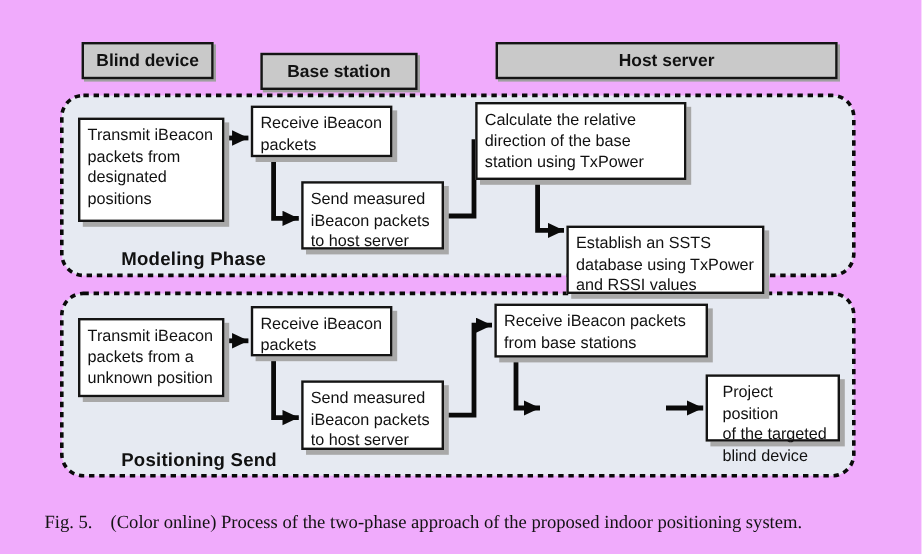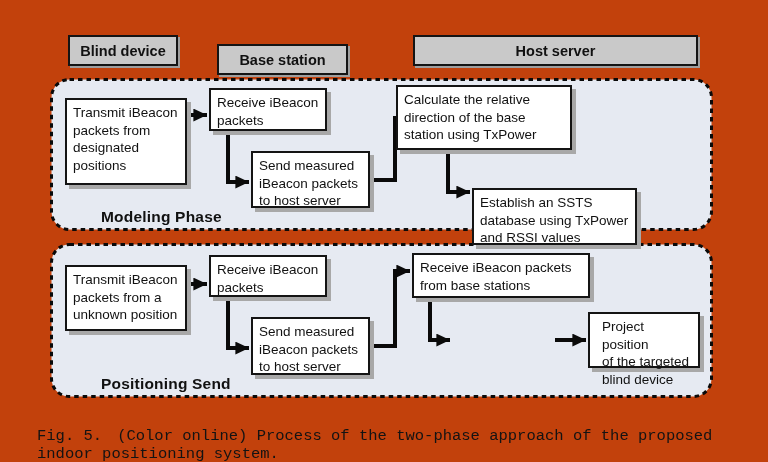--- a/index.html
+++ b/index.html
@@ -1,17 +1,17 @@
 <!DOCTYPE html>
 <html><head>
 <meta charset="utf-8">
 <style>
   html,body { margin:0; padding:0; background:#ffffff; }
   .canvas {
-    position:relative; width:768px; height:462px; background:#c2410c;
+    position:relative; width:768px; height:462px; background:#f0abfc;
     font-family:"Liberation Sans", sans-serif; overflow:hidden;
   }
   svg.layer { position:absolute; left:0; top:0; }
   .hdr {
     position:absolute; height:31px; background:#c9c9c9;
     border:2px solid #141414; box-shadow:2px 2px 0 #9f9f9f;
     display:flex; align-items:center; justify-content:center;
     font-weight:bold; font-size:14.5px; color:#111; box-sizing:border-box;
   }
   .pbox {
@@ -20,21 +20,21 @@
     font-size:13.5px; line-height:17.5px; padding:4px 6px;
     white-space:pre-line; color:#111;
   }
   .phase-label {
     position:absolute; font-weight:bold; font-size:15.5px; color:#111;
     letter-spacing:0.2px;
     margin-left:28px;
   }
   .caption {
     position:absolute; left:37px; top:427px; width:715px;
-    font-family:Liberation Mono, monospace; font-size:15.5px; color:#131313;
+    font-family:Liberation Serif, serif; font-size:15.5px; color:#131313;
   }
   .caption .cap-text { margin-left:15px; }
 </style>
 </head>
 <body>
 
 <div class="canvas">
 
   <svg class="layer" width="768" height="462" viewBox="0 0 768 462">
     <defs>

